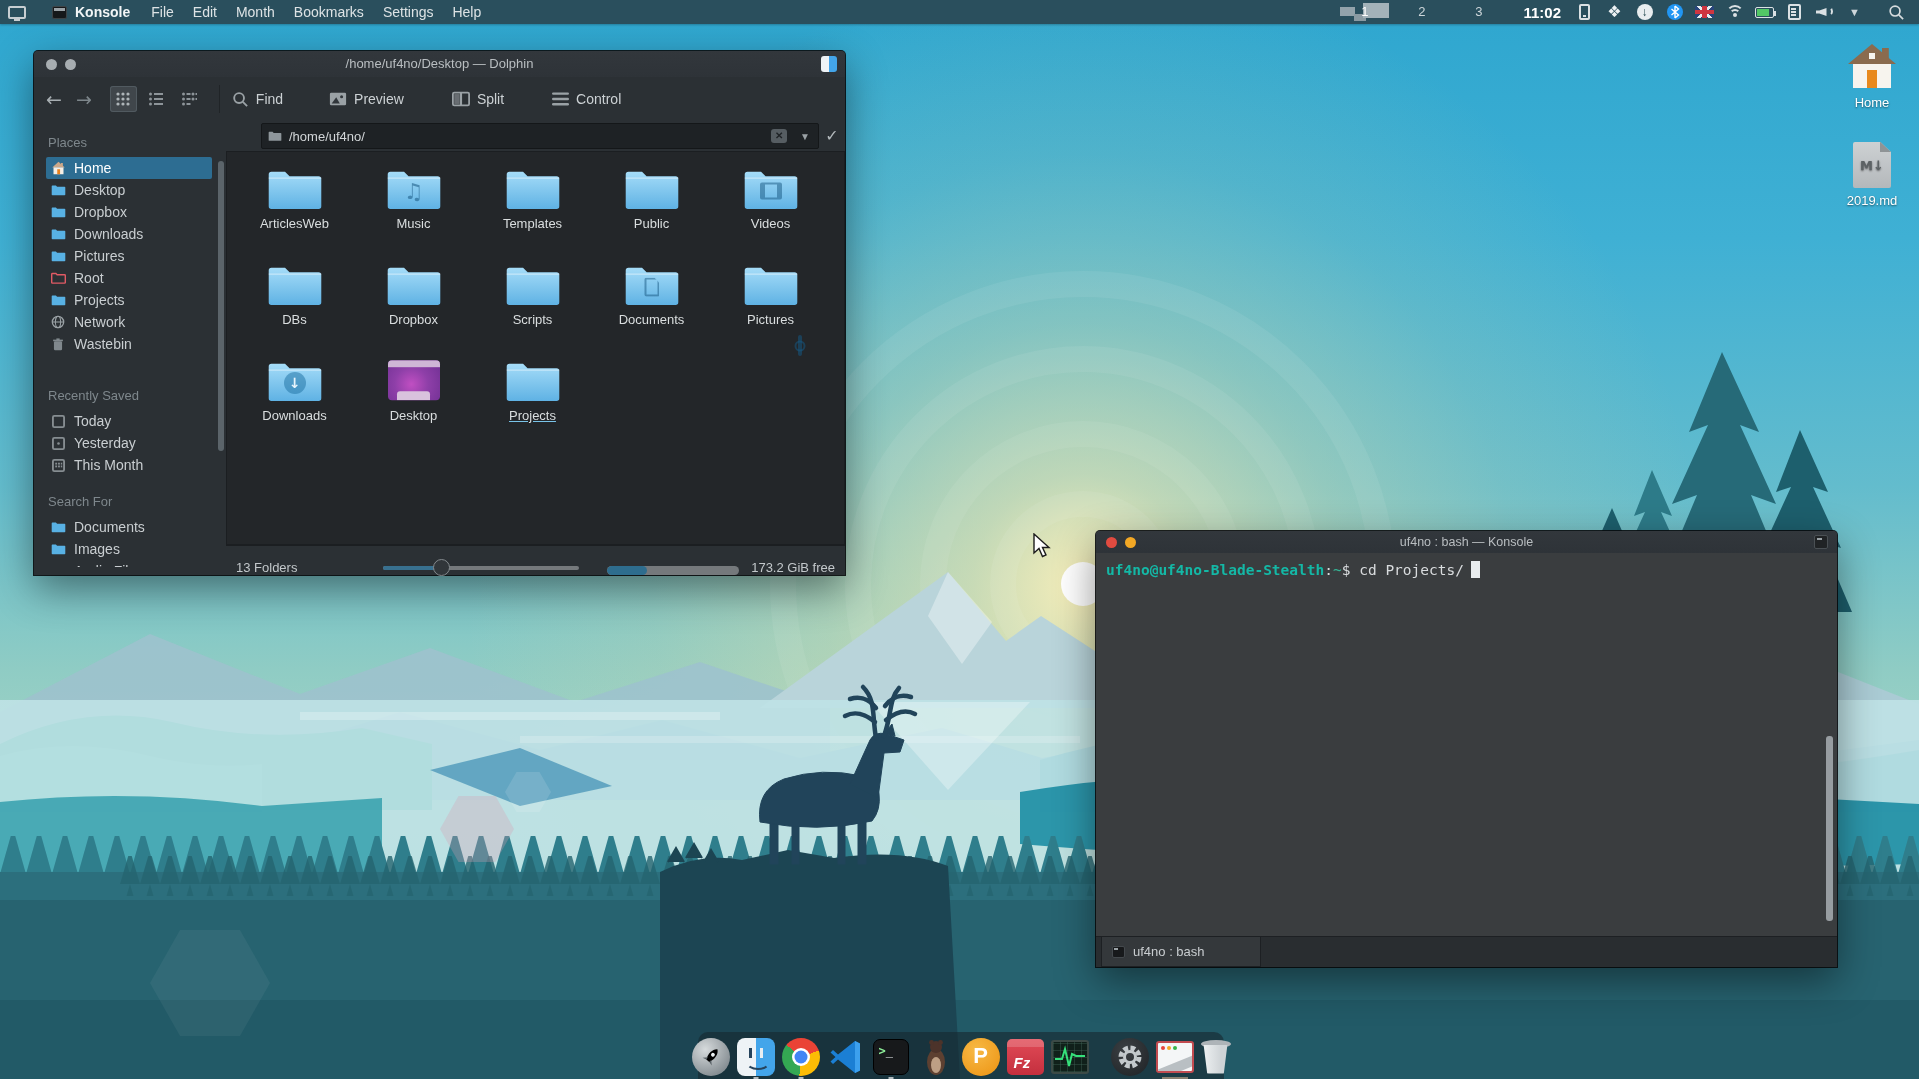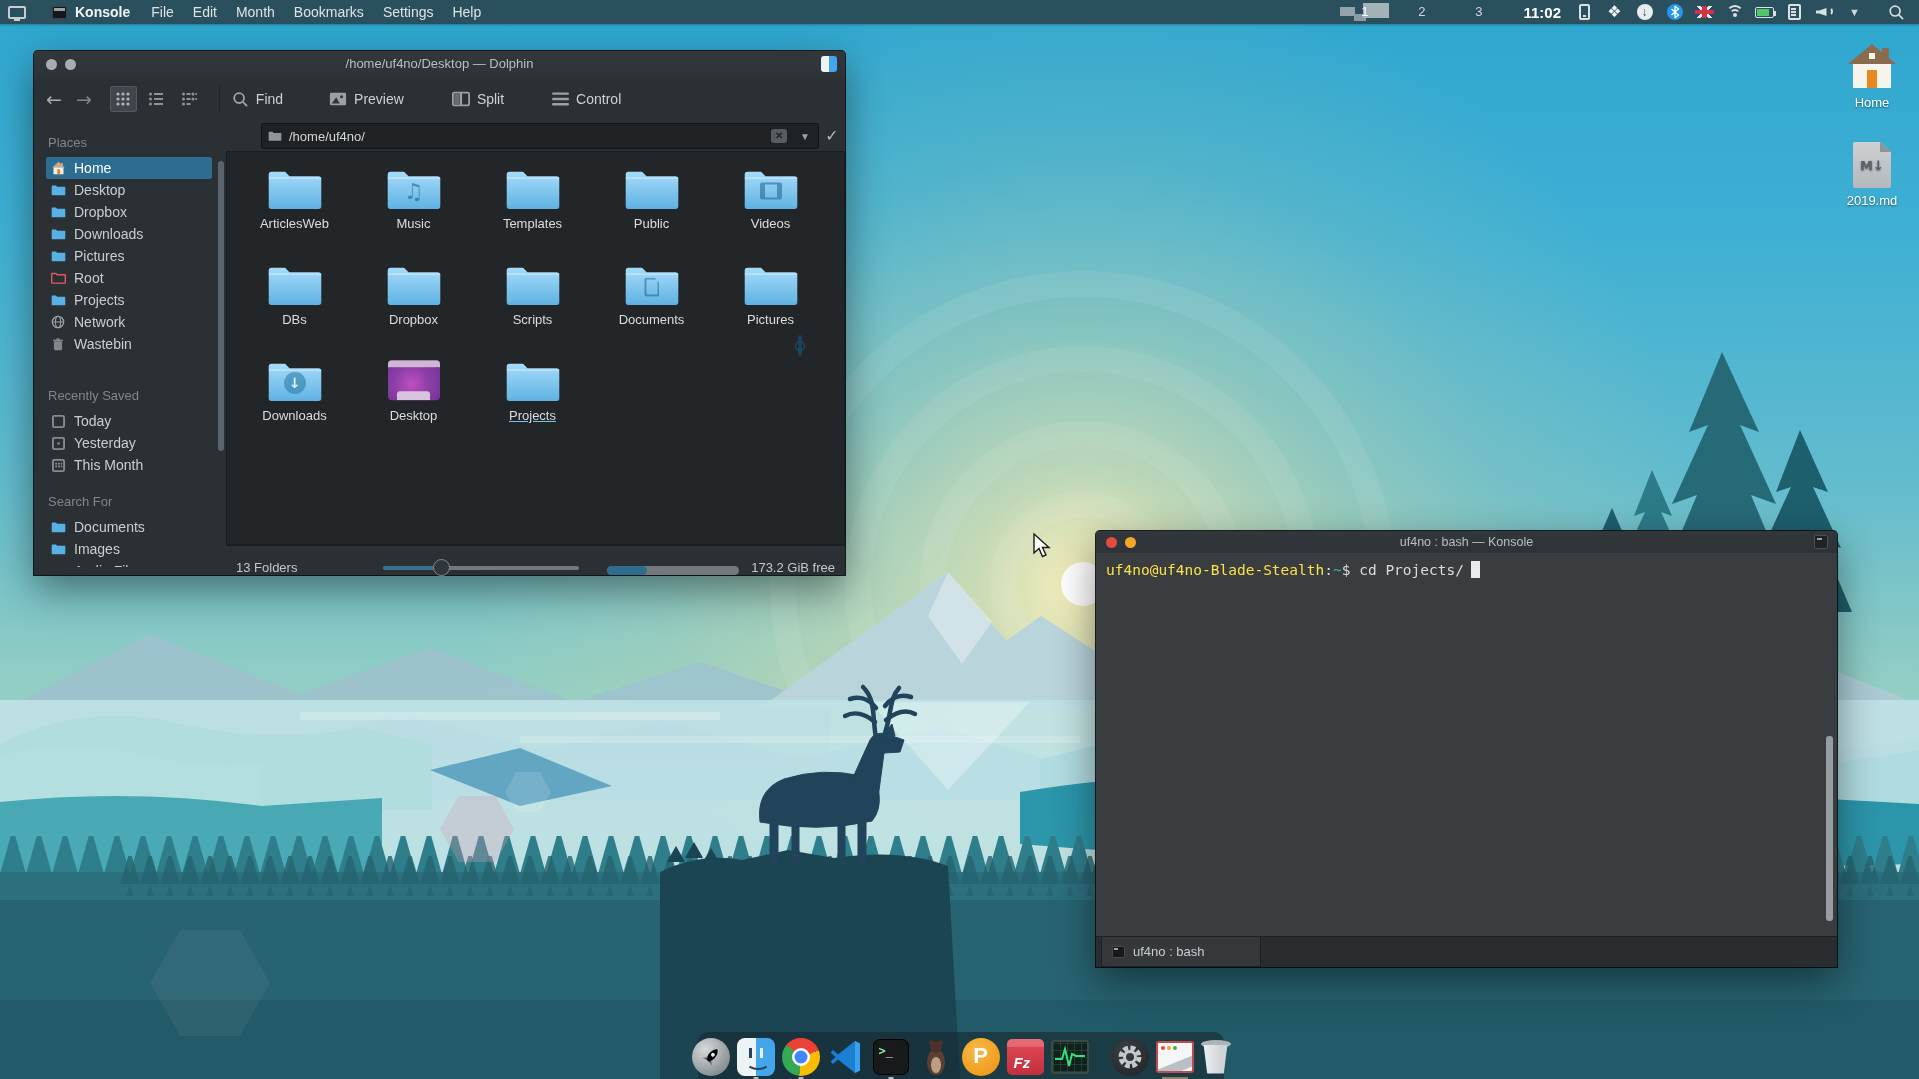--- a/index.html
+++ b/index.html
@@ -116,21 +116,21 @@
   .cap i { display:block; width:30%; height:100%; background:#2e6d8e; border-radius:5px; }
 
   
   #konsole { left:1096px; top:531px; width:741px; height:436px; background:#3a3d3f; z-index:30; }
   #konsole .tbar { height:22px; }
   #konsole .ttitle { height:22px; line-height:22px; font-size:12.5px; }
   .k-winicon { position:absolute; right:9px; top:4px; width:14px; height:14px; background:#202325; border:1px solid #4a5054; border-radius:2px; }
   .k-winicon::before { content:""; position:absolute; left:2px; top:2px; width:5px; height:2px; background:#9aa2a6; }
   .k-term { position:absolute; left:0; top:22px; right:0; bottom:31px; background:#3a3d3f; font-family:"DejaVu Sans Mono", monospace; font-size:14.5px; padding:8px 10px; }
   .k-line { display:flex; align-items:center; white-space:pre; }
-  .kp-user { color:#fde047; font-weight:normal; }
+  .kp-user { color:#14b8a6; font-weight:bold; }
   .kp-col { color:#d9dcde; }
   .kp-path { color:#35b394; }
   .kp-cmd { color:#d9dcde; }
   .k-cursor { display:inline-block; width:9px; height:17px; background:#e8ecee; margin-left:7px; }
   .k-scroll { position:absolute; right:4px; top:205px; width:7px; height:185px; background:#979da1; border-radius:3px; }
   .k-tabbar { position:absolute; left:0; bottom:0; right:0; height:31px; background:#292d30; border-top:1px solid #1d2023; }
   .k-tab { position:absolute; left:5px; top:0; width:160px; height:30px; background:#34383b; border:1px solid #1d2023; border-top:none;
     display:flex; align-items:center; gap:8px; padding:0 10px; color:#c9cdd0; font-size:13px; }
   .k-tabico { width:13px; height:12px; background:#17191b; border-radius:2px; position:relative; border:1px solid #44494d;}
   .k-tabico::before { content:""; position:absolute; left:1px; top:1px; width:4px; height:2px; background:#9aa2a6; }

